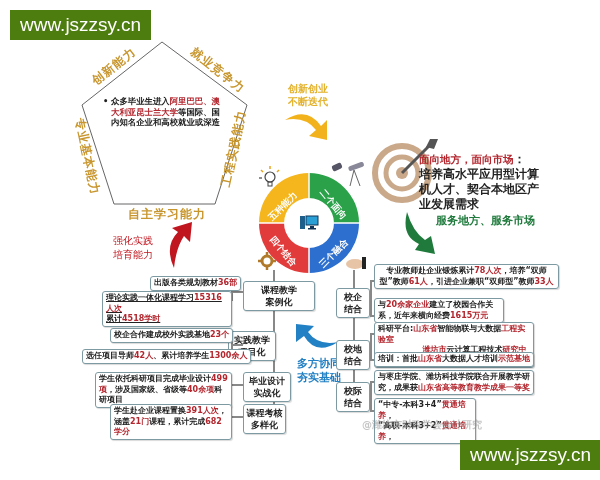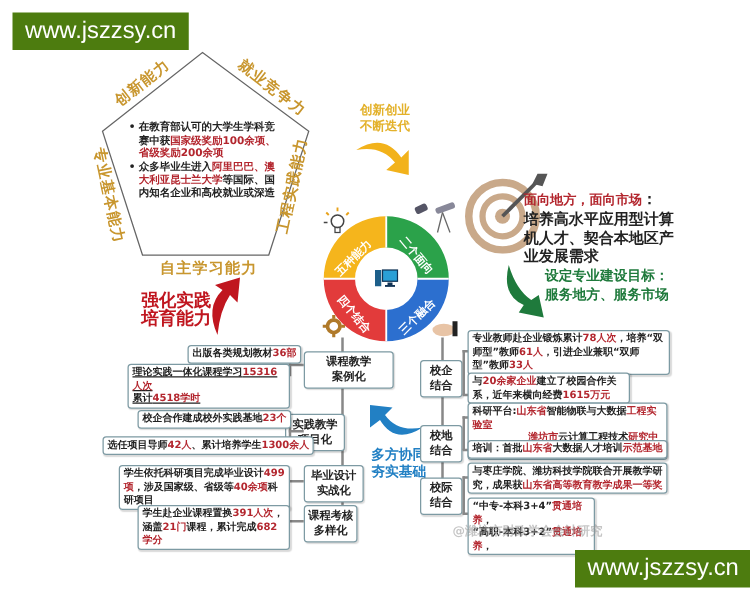--- a/index.html
+++ b/index.html
@@ -25,21 +25,20 @@
 <svg class="abs" style="left:70px; top:38px;" width="180" height="170" viewBox="0 0 180 170">
   <polygon points="92,4 177,67 145,166 44,166 12,67" fill="none" stroke="#666" stroke-width="1"></polygon>
 </svg>
 <div class="abs pent-label" style="left:88px; top:58px; transform:rotate(-38deg);">创新能力</div>
 <div class="abs pent-label" style="left:185px; top:62px; transform:rotate(38deg);">就业竞争力</div>
 <div class="abs pent-label" style="left:195px; top:140px; transform:rotate(-78deg); transform-origin:center;">工程实践能力</div>
 <div class="abs pent-label" style="left:128px; top:206px;">自主学习能力</div>
 <div class="abs pent-label" style="left:48px; top:148px; transform:rotate(78deg); transform-origin:center;">专业基本能力</div>
 
 <ul class="abs pent-list" style="left:103px; top:96px; width:118px;">
-  <li><span>在教育部认可的大学生学科竞赛中获</span><span class="red">国家级奖励100余项、省级奖励200余项</span></li>
   <li><span>众多毕业生进入</span><span class="red">阿里巴巴、澳大利亚昆士兰大学</span><span>等国际、国内知名企业和高校就业或深造</span></li>
 </ul>
 
 <div class="abs" style="left:288px; top:82px; color:#e3b12a; font-size:10px; font-weight:bold; line-height:13px; text-align:center; white-space:pre;">创新创业
 不断迭代</div>
 <svg class="abs" style="left:283px; top:108px;" width="52" height="34" viewBox="0 0 52 34">
   <path d="M2,12 Q24,-2 38,18 L44,12 L44,32 L26,28 L33,22 Q22,8 2,12 Z" fill="#f2b21b"></path>
 </svg>
 
 <svg class="abs" style="left:368px; top:135px;" width="80" height="68" viewBox="0 0 80 68">
@@ -51,21 +50,20 @@
 </svg>
 <div class="abs" style="left:419px; top:152px; width:125px; font-size:12px; font-weight:bold; line-height:15px;">
   <span class="red" style="font-size:10.5px;">面向地方，面向市场</span><span>：</span><br>
   <span>培养高水平应用型计算机人才、契合本地区产业发展需求</span>
 </div>
 
 <svg class="abs" style="left:403px; top:210px;" width="34" height="46" viewBox="0 0 34 46">
   <path d="M4,2 Q-2,26 16,34 L12,40 L32,44 L28,26 L22,30 Q10,22 4,2 Z" fill="#1f7a3c"></path>
 </svg>
 <div class="abs" style="left:436px; top:213px; color:#1f7a3c; font-size:11px; font-weight:bold; line-height:15px;">
-  <div>设定专业建设目标：</div>
   <div>服务地方、服务市场</div>
 </div>
 
 <svg class="abs" style="left:258px; top:165px;" width="24" height="28" viewBox="0 0 24 28">
   <circle cx="12" cy="12" r="5" fill="none" stroke="#444" stroke-width="1.2"></circle>
   <rect x="10" y="17" width="4" height="4" fill="none" stroke="#444" stroke-width="1"></rect>
   <line x1="12" y1="1" x2="12" y2="4" stroke="#e8a21a" stroke-width="1.5"></line>
   <line x1="3" y1="5" x2="5" y2="7" stroke="#e8a21a" stroke-width="1.5"></line>
   <line x1="21" y1="5" x2="19" y2="7" stroke="#e8a21a" stroke-width="1.5"></line>
   <line x1="1" y1="13" x2="4" y2="13" stroke="#444" stroke-width="1.2"></line>
@@ -111,21 +109,21 @@
 </svg>
 
 <svg class="abs" style="left:343px; top:255px;" width="24" height="16" viewBox="0 0 24 16">
   <ellipse cx="12" cy="9" rx="9" ry="5" fill="#e8c4a6"></ellipse>
   <rect x="19" y="2" width="4" height="12" fill="#222"></rect>
 </svg>
 
 <svg class="abs" style="left:160px; top:220px;" width="34" height="50" viewBox="0 0 34 50">
   <path d="M14,48 Q4,26 18,12 L12,8 L32,2 L30,22 L24,16 Q16,28 14,48 Z" fill="#c0161f"></path>
 </svg>
-<div class="abs" style="left:113px; top:234px; color:#c0161f; font-size:14px; font-weight:bold; line-height:14px; white-space:pre;">强化实践
+<div class="abs" style="left:113px; top:234px; color:#c0161f; font-size:10px; font-weight:normal; line-height:14px; white-space:pre;">强化实践
 培育能力</div>
 
 <svg class="abs" style="left:292px; top:322px;" width="48" height="32" viewBox="0 0 48 32">
   <path d="M46,20 Q24,34 12,14 L4,20 L4,2 L22,4 L16,10 Q26,24 46,20 Z" fill="#2280c4"></path>
 </svg>
 <div class="abs" style="left:297px; top:357px; color:#2280c4; font-size:11px; font-weight:bold; line-height:14px; white-space:pre;">多方协同
 夯实基础</div>
 
 <div class="abs line" style="left:273px; top:270px; width:1.5px; height:135px;"></div>
 
@@ -153,21 +151,21 @@
 <div class="abs line" style="left:231px; top:416px; width:12px; height:1.5px;"></div>
 <div class="abs box" style="left:110px; top:404px; width:122px;"><span>学生赴企业课程置换</span><span class="red">391人次</span><span>，涵盖</span><span class="red">21门</span><span>课程，累计完成</span><span class="red">682学分</span></div>
 
 <div class="abs line" style="left:353px; top:270px; width:1.5px; height:125px;"></div>
 
 <div class="abs cat" style="left:336px; top:288px; width:34px; white-space:pre;">校企
 结合</div>
 <div class="abs line" style="left:370px; top:280px; width:1.5px; height:36px;"></div>
 <div class="abs line" style="left:370px; top:280px; width:6px; height:1.5px;"></div>
 <div class="abs line" style="left:370px; top:315px; width:6px; height:1.5px;"></div>
-<div class="abs box" style="left:374px; top:264px; width:162px;"><span>专业教师赴企业锻炼累计</span><span class="red">78人次</span><span>，培养“双师型”教师</span><span class="red">61人</span><span>，引进企业兼职“双师型”教师</span><span class="red">33人</span></div>
+<div class="abs box" style="left:374px; top:264px; width:185px;text-align:center;"><span>专业教师赴企业锻炼累计</span><span class="red">78人次</span><span>，培养“双师型”教师</span><span class="red">61人</span><span>，引进企业兼职“双师型”教师</span><span class="red">33人</span></div>
 <div class="abs box" style="left:374px; top:298px; width:130px;"><span>与</span><span class="red">20余家企业</span><span>建立了校园合作关系，近年来横向经费</span><span class="red">1615万元</span></div>
 
 <div class="abs cat" style="left:336px; top:340px; width:34px; white-space:pre;">校地
 结合</div>
 <div class="abs line" style="left:370px; top:333px; width:1.5px; height:27px;"></div>
 <div class="abs line" style="left:370px; top:333px; width:6px; height:1.5px;"></div>
 <div class="abs line" style="left:370px; top:359px; width:6px; height:1.5px;"></div>
 <div class="abs box" style="left:374px; top:322px; width:160px;"><span>科研平台:</span><span class="red">山东省</span><span>智能物联与大数据</span><span class="red">工程实验室</span><br><span>&nbsp;&nbsp;&nbsp;&nbsp;&nbsp;&nbsp;&nbsp;&nbsp;&nbsp;&nbsp;&nbsp;&nbsp;&nbsp;&nbsp;&nbsp;&nbsp;</span><span class="red">潍坊市</span><span>云计算工程技术</span><span class="red">研究中心</span></div>
 <div class="abs box" style="left:374px; top:352px; white-space:nowrap;"><span>培训：首批</span><span class="red">山东省</span><span>大数据人才培训</span><span class="red">示范基地</span></div>
 

